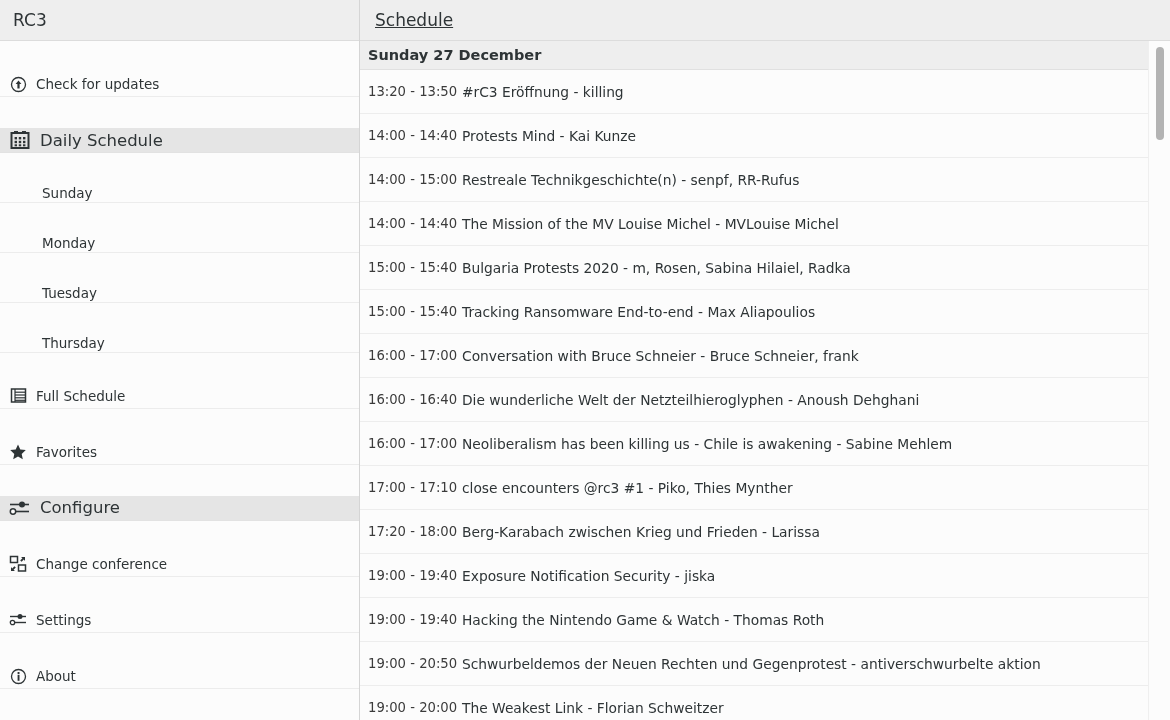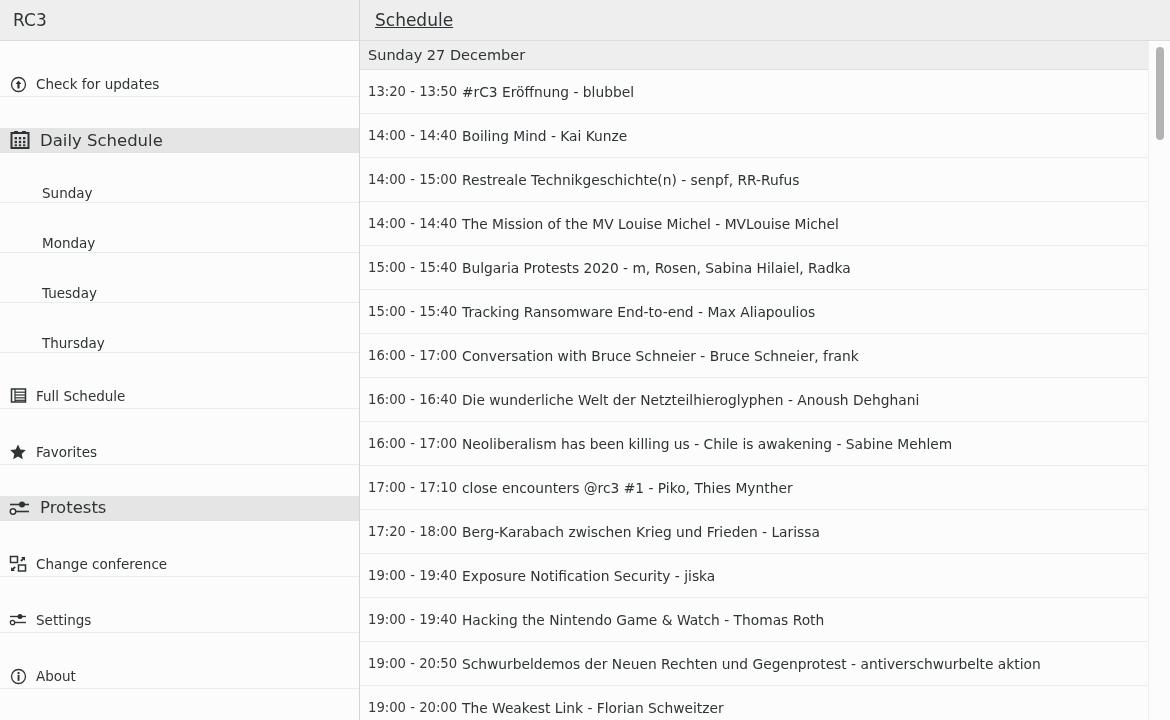--- a/index.html
+++ b/index.html
@@ -63,21 +63,21 @@
 
   .list-wrap { flex: 1 1 auto; position: relative; overflow: hidden; display: flex; }
   .list { flex: 1 1 auto; overflow: hidden; }
 
   .day-header {
     height: 29px;
     background: #eeeeee;
     border-bottom: 1px solid #e0e0e0;
     display: flex; align-items: center;
     padding-left: 8px;
-    font-size: 14.5px; color: #2e3436;
+    font-size: 14.5px; color: #2e3436; font-weight: bold;
   }
   .ev-row {
     height: 44px;
     display: flex; align-items: center;
     border-bottom: 1px solid #ededed;
     background: #fcfcfc;
     padding-left: 8px;
   }
   .ev-time {
     width: 94px; flex: 0 0 94px;
@@ -182,21 +182,21 @@
 
     <div class="nav-row section">
       <span class="nav-icon big">
         <svg width="24" height="20" viewBox="0 0 24 20">
           <line x1="2" y1="6.5" x2="21" y2="6.5" stroke="#2e3436" stroke-width="1.6"></line>
           <circle cx="14" cy="6.5" r="3" fill="#2e3436"></circle>
           <line x1="2" y1="13.5" x2="21" y2="13.5" stroke="#2e3436" stroke-width="1.6"></line>
           <circle cx="5" cy="13.5" r="2.7" fill="#fcfcfc" stroke="#2e3436" stroke-width="1.5"></circle>
         </svg>
       </span>
-      <span class="nav-label lg">Protests</span>
+      <span class="nav-label lg">Configure</span>
     </div>
 
     <div class="nav-row tall subchild">
       <span class="nav-icon">
         <svg width="18" height="18" viewBox="0 0 18 18">
           <rect x="1.5" y="1.5" width="7" height="6" fill="none" stroke="#2e3436" stroke-width="1.5"></rect>
           <rect x="9.5" y="10" width="7" height="6" fill="none" stroke="#2e3436" stroke-width="1.5"></rect>
           <path d="M12 2 L16 2 L16 6 L14.8 4.6 L12.6 6.8 L11.2 5.4 L13.4 3.2 Z" fill="#2e3436"></path>
           <path d="M6 16 L2 16 L2 12 L3.2 13.4 L5.4 11.2 L6.8 12.6 L4.6 14.8 Z" fill="#2e3436"></path>
         </svg>
@@ -233,25 +233,25 @@
   <div class="main">
     <div class="main-header">
       <span class="main-title">Schedule</span>
     </div>
 
     <div class="list-wrap">
       <div class="list" id="event-list">
         <div class="day-header">Sunday 27 December</div>
       <div class="ev-row">
             <span class="ev-time">13:20 - 13:50</span>
-            <span class="ev-title">#rC3 Eröffnung - blubbel</span>
+            <span class="ev-title">#rC3 Eröffnung - killing</span>
           </div>
           <div class="ev-row">
             <span class="ev-time">14:00 - 14:40</span>
-            <span class="ev-title">Boiling Mind - Kai Kunze</span>
+            <span class="ev-title">Protests Mind - Kai Kunze</span>
           </div>
           <div class="ev-row">
             <span class="ev-time">14:00 - 15:00</span>
             <span class="ev-title">Restreale Technikgeschichte(n) - senpf, RR-Rufus</span>
           </div>
           <div class="ev-row">
             <span class="ev-time">14:00 - 14:40</span>
             <span class="ev-title">The Mission of the MV Louise Michel - MVLouise Michel</span>
           </div>
           <div class="ev-row">

